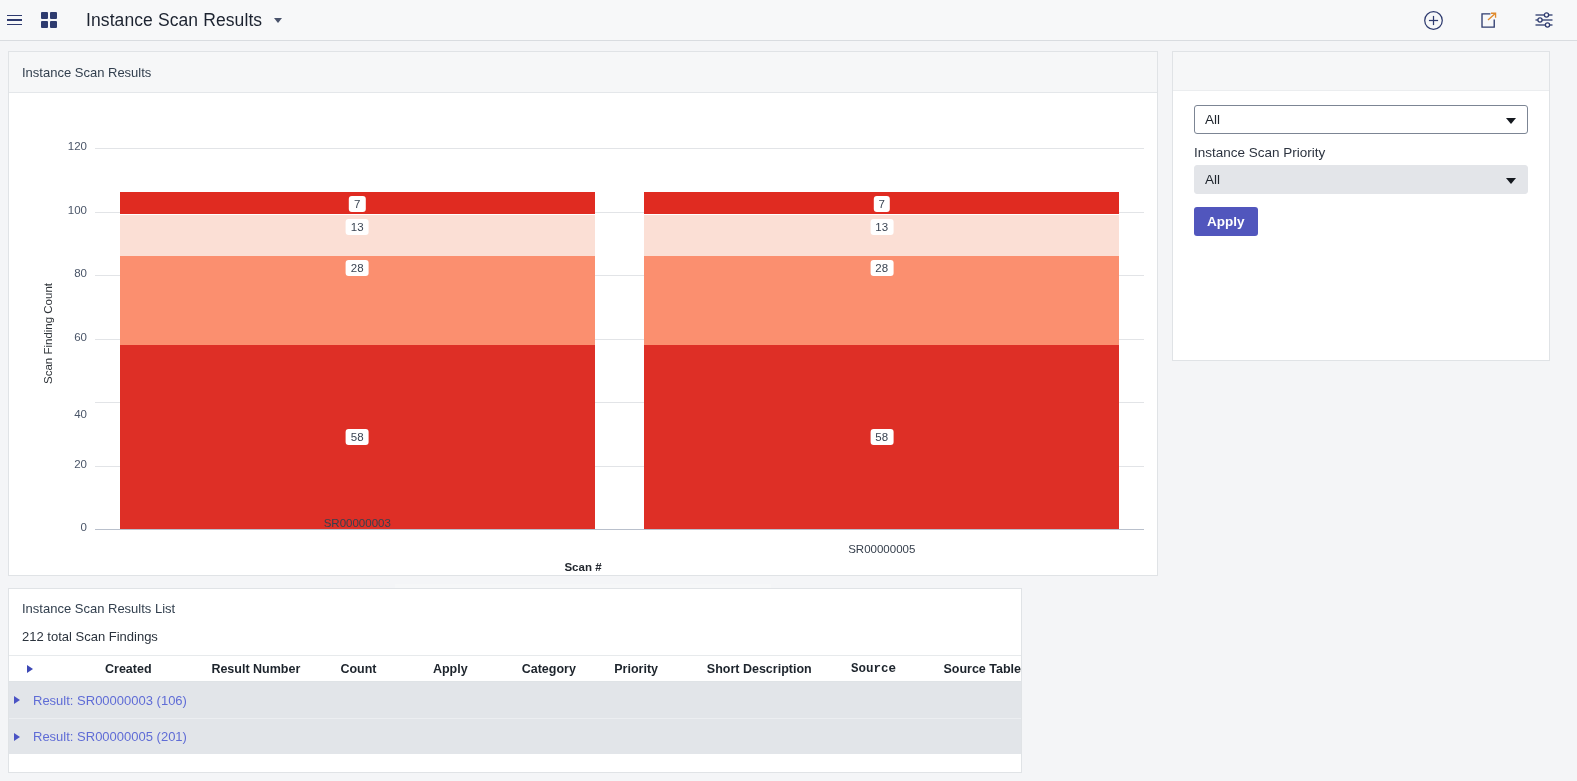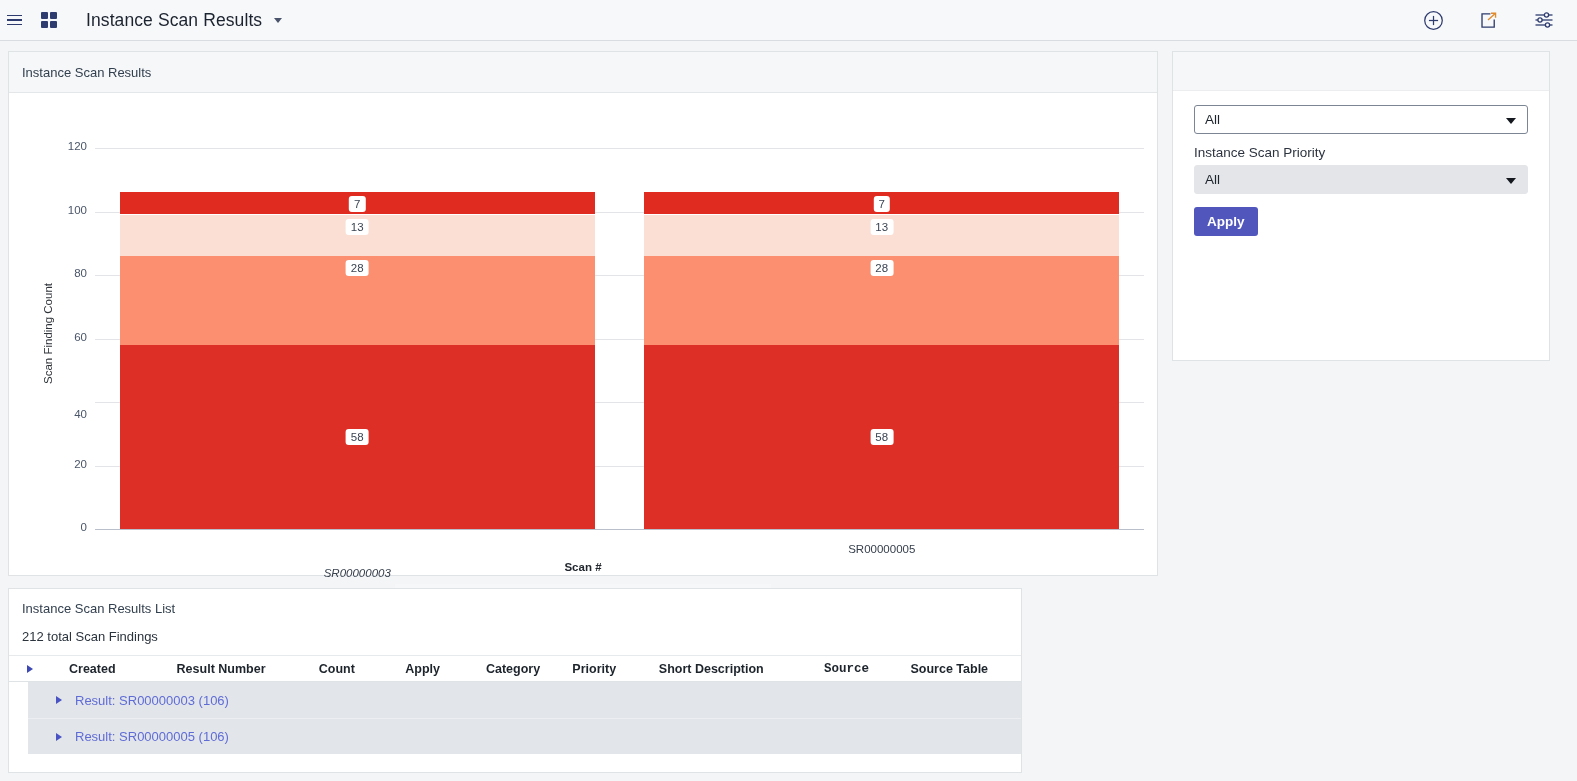--- a/index.html
+++ b/index.html
@@ -142,26 +142,26 @@
   }
   .list-title {
     padding: 12px 0 0 13px; font-size: 13px; color: #33404f;
   }
   .list-count {
     padding: 13px 0 11px 13px; font-size: 13px; color: #2b333d;
   }
   .thead {
     display: flex; align-items: center; height: 27px;
     border-top: 1px solid #e7eaec; border-bottom: 1px solid #dfe3e6;
-    font-size: 12.5px; font-weight: bold; color: #1d242c;
+    font-size: 12.5px; font-weight: bold; color: #1d242c; gap: 36px;
   }
   .th { white-space: nowrap; }
   .grouprow {
     display: flex; align-items: center; height: 36px;
-    background: #e2e5e9; padding-left: 28px; cursor: pointer; margin-left: 19px;
+    background: #e2e5e9; padding-left: 5px; cursor: pointer;
   }
   .grouprow + .grouprow { border-top: 1px solid #eceef1; }
   .tri {
     width: 0; height: 0;
     border-top: 4.5px solid transparent; border-bottom: 4.5px solid transparent;
     border-left: 6.5px solid #4a53c4; margin-right: 13px;
   }
   .tri.hdr { border-left-color: #3d48b5; margin-left: 4px; }
   .glink { font-size: 13px; color: #5f6cd6; }
 </style>
@@ -230,21 +230,21 @@
       <div class="ytick" style="left: 32px; top: 47px;">120</div>
       <div class="ylabel" style="left: 33px; top: 290.5px;">Scan Finding Count</div>
       <div class="seg" style="left: 111px; top: 252px; width: 475px; height: 184px; background: rgb(222, 47, 38);"></div>
       <div class="seglab" style="left: 348.25px; top: 343.925px;">58</div>
       <div class="seg" style="left: 111px; top: 163px; width: 475px; height: 89px; background: rgb(251, 143, 111);"></div>
       <div class="seglab" style="left: 348.25px; top: 174.95px;">28</div>
       <div class="seg" style="left: 111px; top: 122px; width: 475px; height: 41px; background: rgb(251, 223, 213);"></div>
       <div class="seglab" style="left: 348.25px; top: 133.675px;">13</div>
       <div class="seg" style="left: 111px; top: 99px; width: 475px; height: 22px; background: rgb(224, 43, 33);"></div>
       <div class="seglab" style="left: 348.25px; top: 111.45px;">7</div>
-      <div class="xtick" style="left: 248.25px; width: 200px; top: 474px; font-style: italic;">SR00000003</div>
+      <div class="xtick" style="left: 248.25px; width: 200px; top: 424px;">SR00000003</div>
       <div class="seg" style="left: 635px; top: 252px; width: 475px; height: 184px; background: rgb(222, 47, 38);"></div>
       <div class="seglab" style="left: 872.75px; top: 343.925px;">58</div>
       <div class="seg" style="left: 635px; top: 163px; width: 475px; height: 89px; background: rgb(251, 143, 111);"></div>
       <div class="seglab" style="left: 872.75px; top: 174.95px;">28</div>
       <div class="seg" style="left: 635px; top: 122px; width: 475px; height: 41px; background: rgb(251, 223, 213);"></div>
       <div class="seglab" style="left: 872.75px; top: 133.675px;">13</div>
       <div class="seg" style="left: 635px; top: 99px; width: 475px; height: 22px; background: rgb(224, 43, 33);"></div>
       <div class="seglab" style="left: 872.75px; top: 111.45px;">7</div>
       <div class="xtick" style="left: 772.75px; width: 200px; top: 450px;">SR00000005</div>
       <div class="xlabel" style="left: 0px; width: 1148px; top: 468px;">Scan #</div>
@@ -302,16 +302,16 @@
       <div class="th" style="width: 90px; text-align: left; font-family: Liberation Mono, monospace;">Source</div>
       <div class="th" style="width: 115px; text-align: left;">Source Table</div>
     </div>
   <div id="grows">
       <div class="grouprow">
         <span class="tri"></span>
         <span class="glink">Result: SR00000003 (106)</span>
       </div>
       <div class="grouprow">
         <span class="tri"></span>
-        <span class="glink">Result: SR00000005 (106)</span>
+        <span class="glink">Result: SR00000005 (201)</span>
       </div>
     </div>
 </div>
 
 </body></html>

